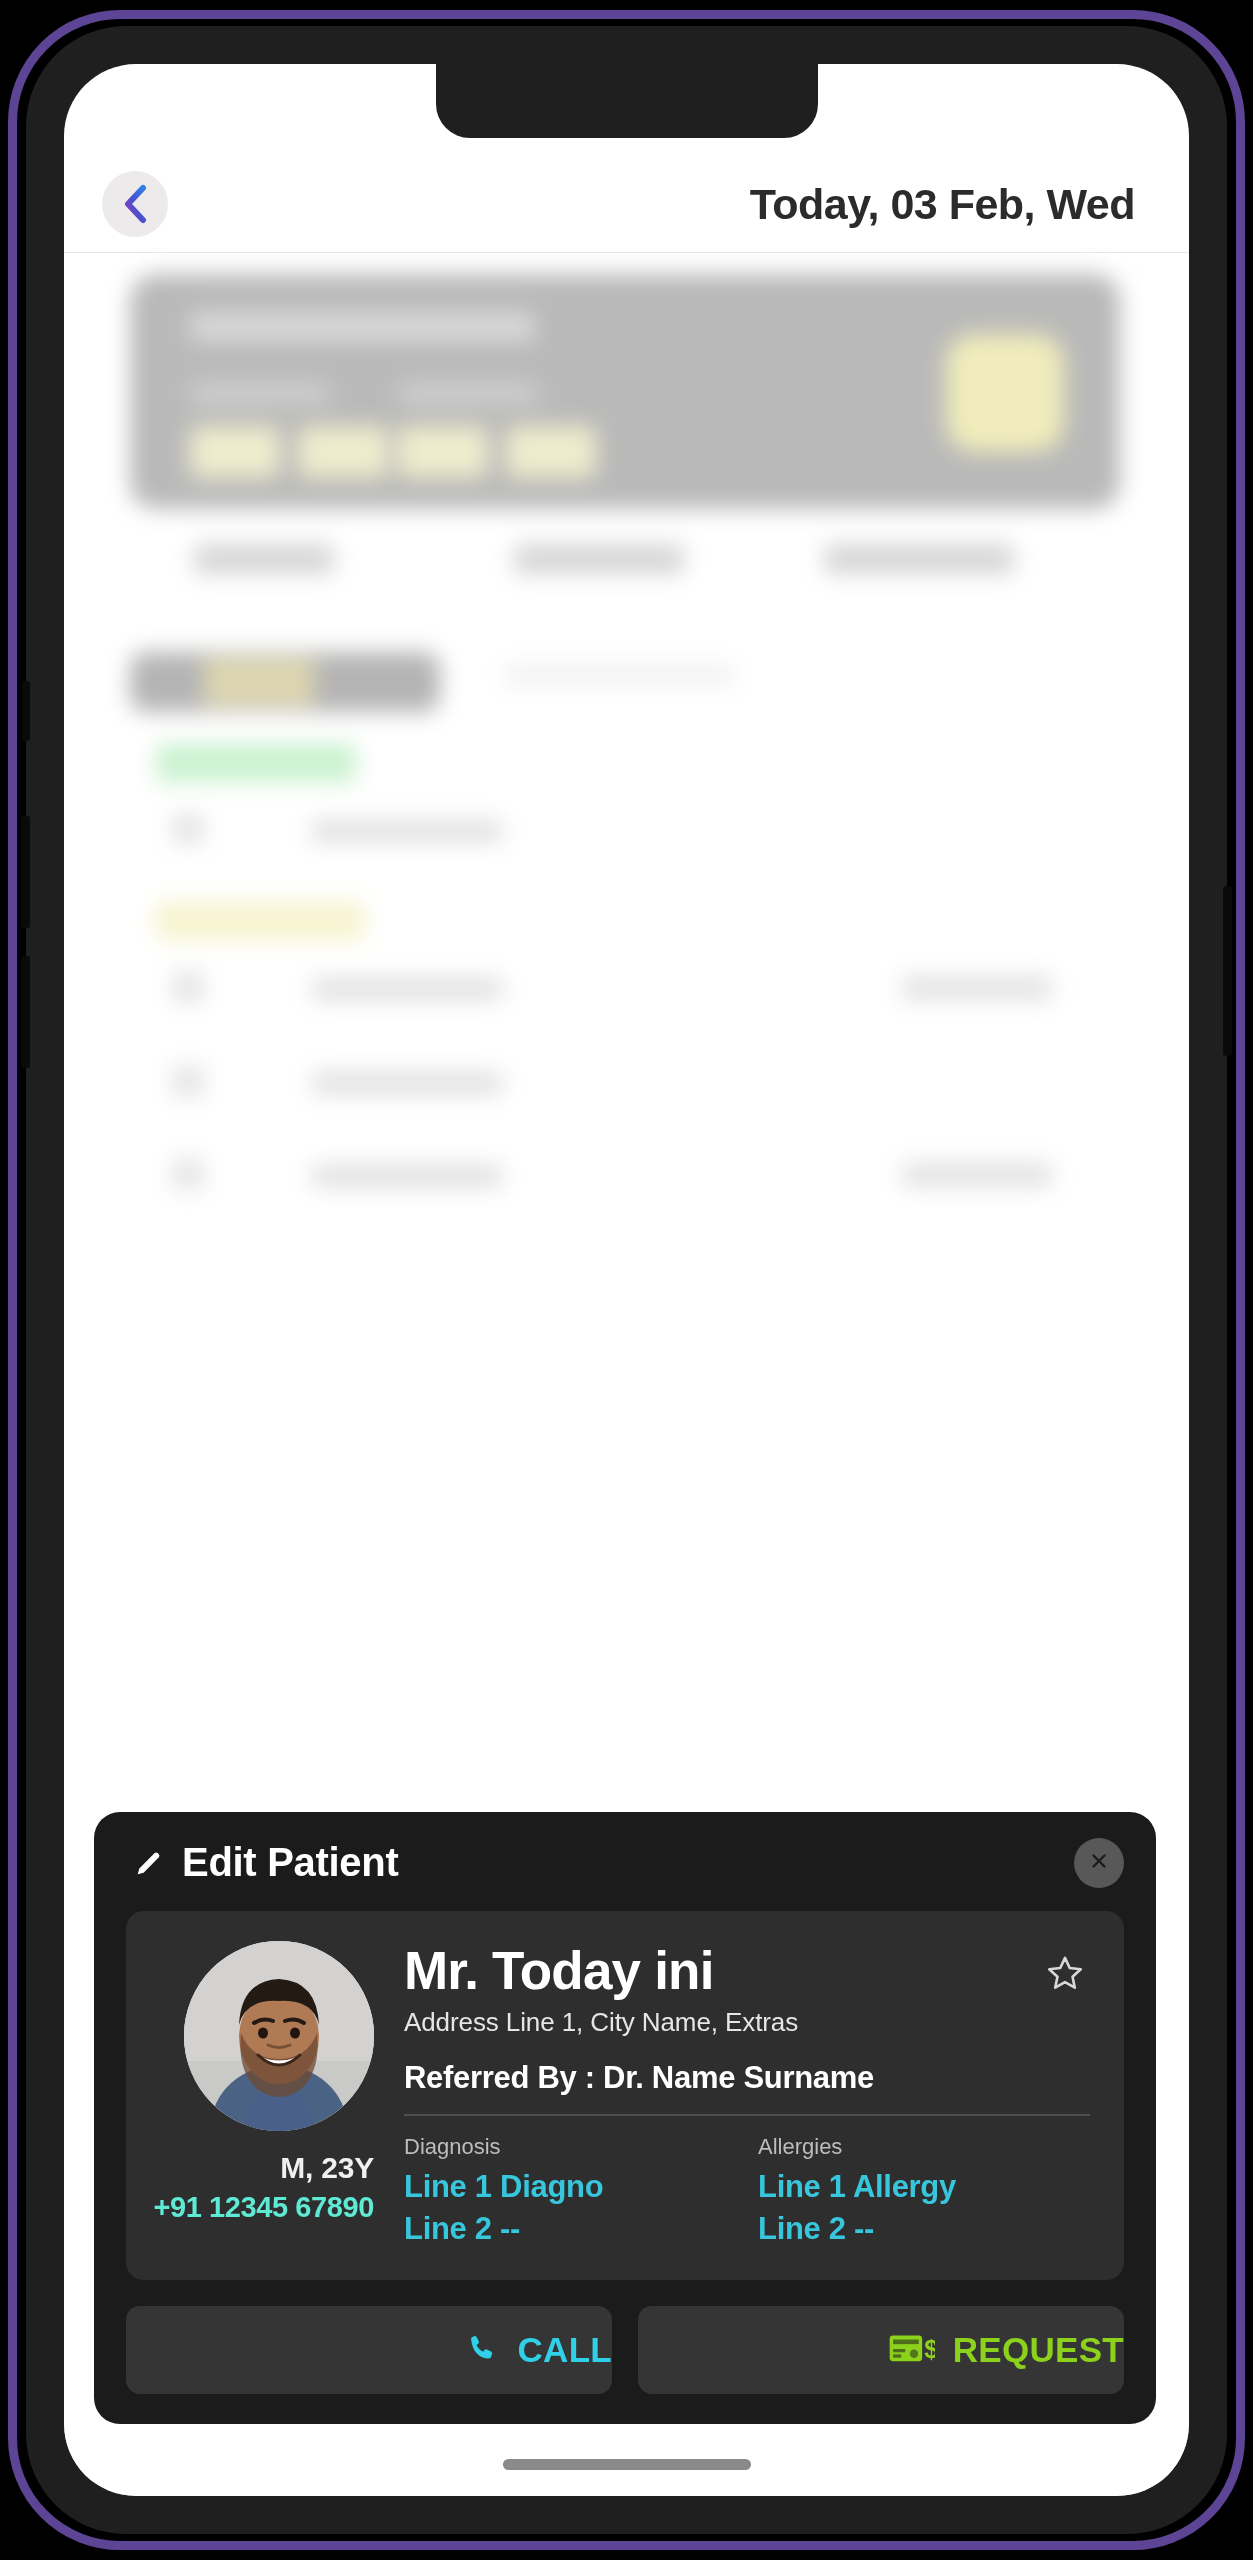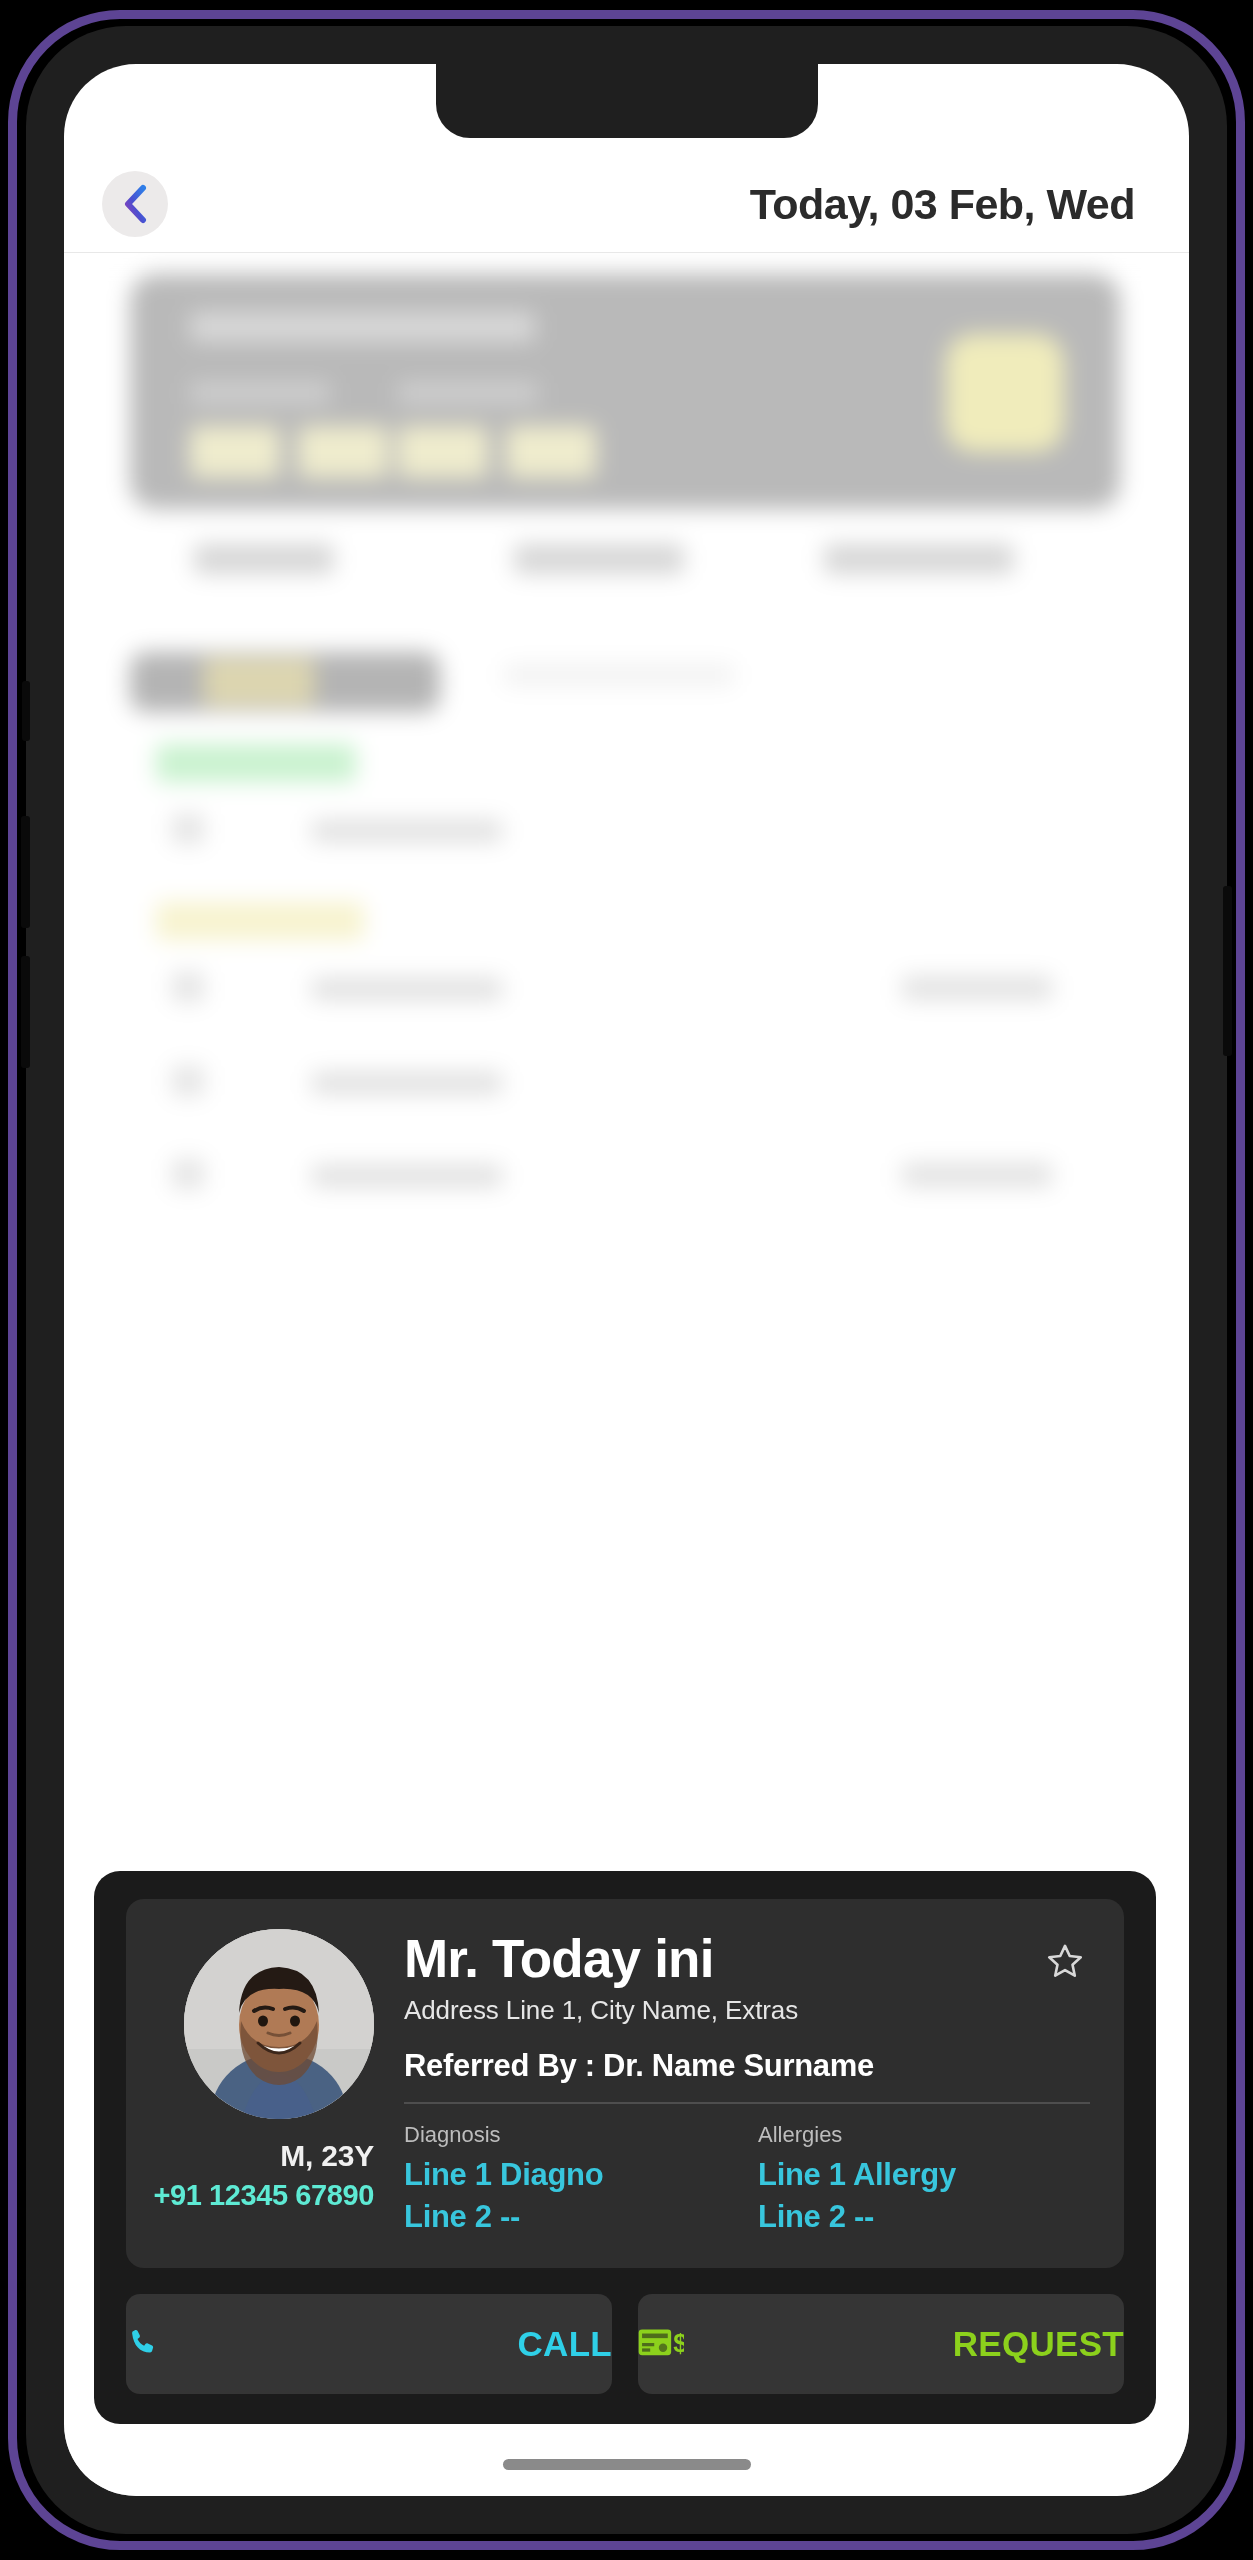--- a/index.html
+++ b/index.html
@@ -344,24 +344,24 @@
   
   .actions{
     display:flex;
     gap:26px;
     margin-top:26px;
   }
   .act-btn{
     flex:1;
     background:#353535;
     border-radius:14px;
-    height:100px;
+    height:88px;
     display:flex;
     align-items:center;
-    justify-content:space-between;
+    justify-content:flex-end;
     gap:18px;
     cursor:pointer;
     border:none;
   }
   .act-label{
     font-size:35px;
     font-weight:bold;
     letter-spacing:0.3px;
   }
   .act-call .act-label{ color:#2fd0e8; }
@@ -447,20 +447,35 @@
                 </linearGradient>
               </defs>
               <path d="M22 4 L7 20 L22 36" fill="none" stroke="url(#chevGrad)" stroke-width="6" stroke-linecap="round" stroke-linejoin="round"></path>
             </svg>
           </span>
         </div>
         <div class="header-title">Today, 03 Feb, Wed</div>
       </div>
 
       <div class="modal">
+        <div class="modal-head">
+          <span class="pencil-ico">
+            <svg width="34" height="34" viewBox="0 0 24 24">
+              <path d="M4 20l1.2-4.2L15.8 5.2a1.8 1.8 0 0 1 2.5 0l.5.5a1.8 1.8 0 0 1 0 2.5L8.2 18.8 4 20z" fill="#ffffff"></path>
+            </svg>
+          </span>
+          <span class="modal-title">Edit Patient</span>
+          <div class="close-btn">
+            <span>
+              <svg width="22" height="22" viewBox="0 0 24 24">
+                <path d="M6 6 L18 18 M18 6 L6 18" stroke="#1b1b1b" stroke-width="2.6" stroke-linecap="round"></path>
+              </svg>
+            </span>
+          </div>
+        </div>
 
         <div class="patient-card">
           <div class="left-col">
             <div class="avatar">
               <span>
                 <svg viewBox="0 0 190 190">
                   <rect width="190" height="190" fill="#c9c9c7"></rect>
                   <rect x="0" y="0" width="190" height="120" fill="#d3d2d0"></rect>
                   <ellipse cx="95" cy="186" rx="68" ry="62" fill="#4a6283"></ellipse>
                   <path d="M58 190 q12 -42 37 -46 q25 4 37 46 z" fill="#48608a"></path>

